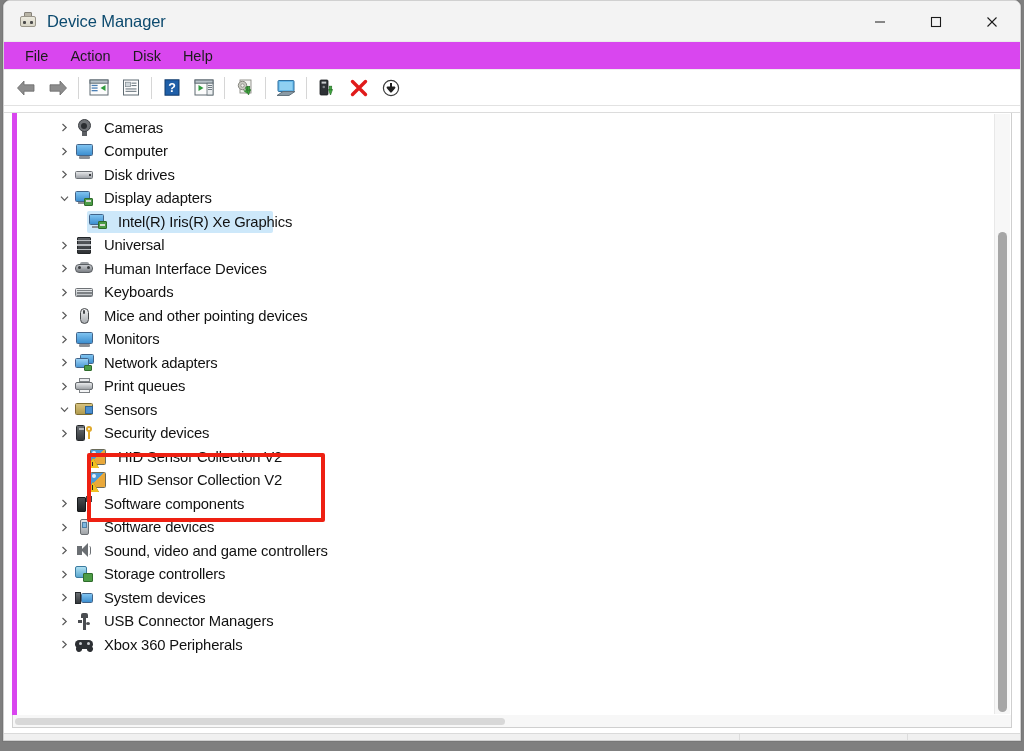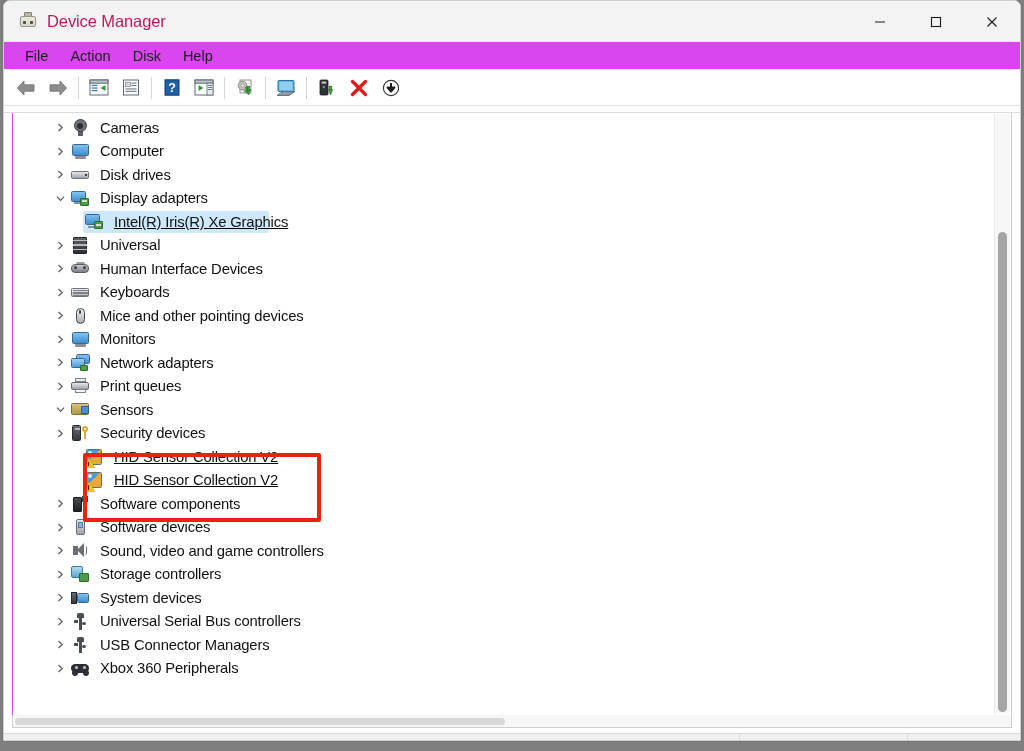--- a/index.html
+++ b/index.html
@@ -54,21 +54,21 @@
   .app-icon .ai-d1, .app-icon .ai-d2 {
     position: absolute; top: 10px; width: 3px; height: 3px;
     background: #4b4b4b; border-radius: 1px;
   }
   .app-icon .ai-d1 { left: 5px; }
   .app-icon .ai-d2 { left: 12px; }
 
   .title-text {
     margin-left: 9px;
     font-size: 16.5px;
-    color: #be185d;
+    color: #0c4a6e;
     letter-spacing: -0.1px;
     white-space: nowrap;
   }
 
   .wincontrols {
     position: absolute;
     right: 0; top: 0;
     height: 41px;
     display: flex;
   }
@@ -124,21 +124,21 @@
     height: 7px;
     background: #ffffff;
     border-bottom: 1px solid #dcdcdc;
   }
 
   
   .tree-wrap {
     position: relative;
     height: 602px;
     background: #ffffff;
-    border-left: 1px solid #d946ef;
+    border-left: 5px solid #d946ef;
     border-right: 1px solid #cfcfcf;
     margin: 0 8px;
     overflow: hidden;
   }
   .tree {
     position: absolute;
     left: 0; top: 3px; right: 18px; bottom: 0;
   }
   .row {
     height: 23.5px;
@@ -170,21 +170,21 @@
     position: absolute;
     left: 0; top: 1px; bottom: 1px;
     background: #cde8fa;
     border-radius: 2px;
     z-index: 0;
   }
   .row > * { position: relative; z-index: 1; }
 
   
   .ind0 { padding-left: 38px; }
-  .ind1 { padding-left: 70px; text-decoration: underline; }
+  .ind1 { padding-left: 70px; }
 
   
   .ic { position: relative; width: 19px; height: 17px; }
 
   
   .ic-camera .lens-o { position:absolute; left:3px; top:0px; width:13px; height:13px; border-radius:50%; background:#6f7276; border:1.5px solid #3d4044; }
   .ic-camera .lens-i { position:absolute; left:6.5px; top:3.5px; width:6px; height:6px; border-radius:50%; background:#2b2e31; }
   .ic-camera .stand { position:absolute; left:7px; top:12px; width:5px; height:5px; background:#5c5f63; }
 
   
@@ -826,36 +826,20 @@
         </div>
         <div class="icon-slot">
           <div class="ic ic-sys">
               <div class="l"></div>
               <div class="r"></div>
             </div>
         </div>
         <div class="label">System devices</div>
       </div>
 
-      <div class="row ind0">
-        <div class="chev">
-          <svg width="9" height="9" viewBox="0 0 9 9">
-              <path d="M2.5 1 L6.2 4.5 L2.5 8" fill="none" stroke="#5a5a5a" stroke-width="1.2"></path>
-            </svg>
-        </div>
-        <div class="icon-slot">
-          <div class="ic ic-usb">
-              <div class="head"></div>
-              <div class="stem"></div>
-              <div class="a1"></div>
-              <div class="a2"></div>
-            </div>
-        </div>
-        <div class="label">Universal Serial Bus controllers</div>
-      </div>
 
       <div class="row ind0">
         <div class="chev">
           <svg width="9" height="9" viewBox="0 0 9 9">
               <path d="M2.5 1 L6.2 4.5 L2.5 8" fill="none" stroke="#5a5a5a" stroke-width="1.2"></path>
             </svg>
         </div>
         <div class="icon-slot">
           <div class="ic ic-usb">
               <div class="head"></div>

